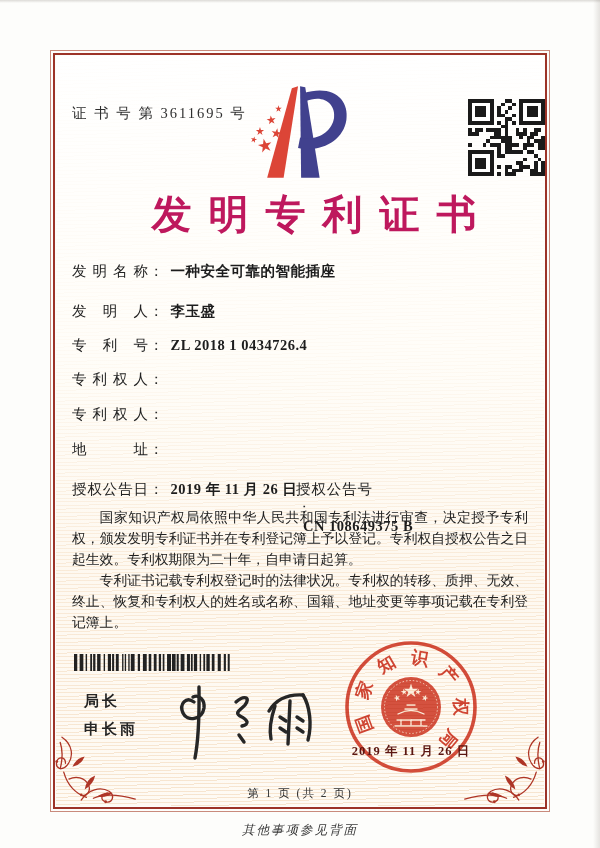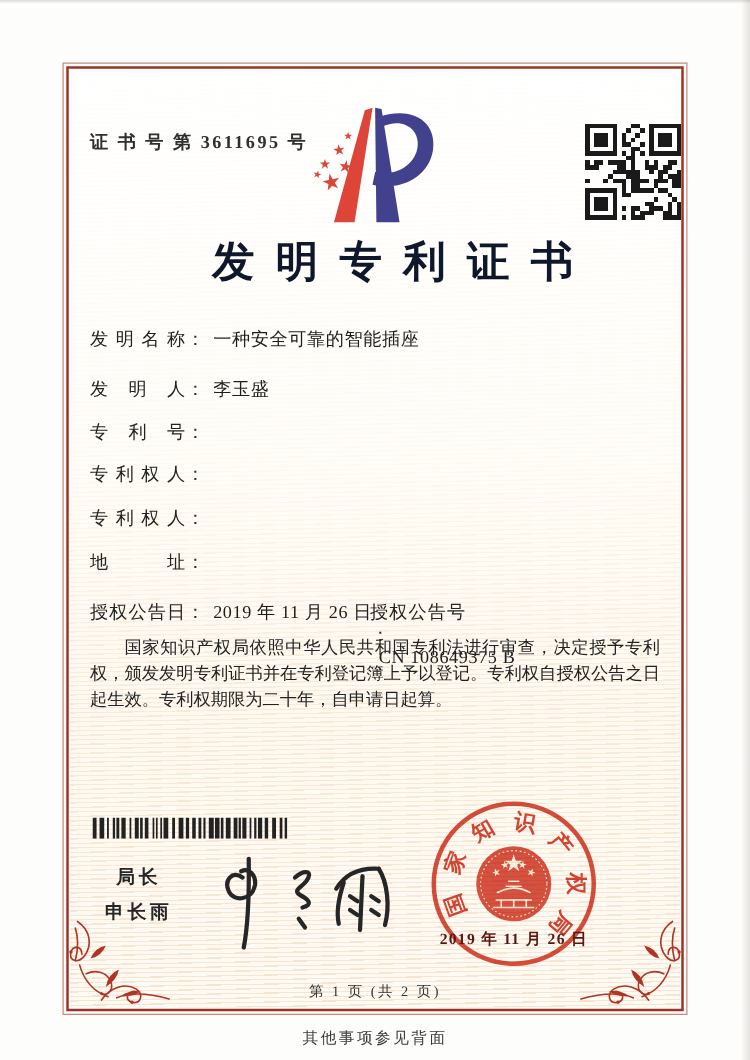--- a/index.html
+++ b/index.html
@@ -22,57 +22,57 @@
   .content-bg{position:absolute;left:56px;top:56px;right:56px;bottom:42px;
     background:
       linear-gradient(180deg,rgba(255,255,255,.96) 0%,rgba(255,253,248,.88) 40%,rgba(253,243,229,.45) 68%,rgba(250,236,216,.15) 100%),
       repeating-linear-gradient(179deg,#fffdf9 0 2.6px,#f6e3cd 2.6px 3.6px);}
 
   .corner-flourish{position:absolute;width:96px;height:96px;bottom:41px;}
   .corner-flourish.left{left:55px;}
   .corner-flourish.right{right:55px;transform:scaleX(-1);}
 
   .cert-number{position:absolute;left:72px;top:104px;font-size:14.5px;
-    letter-spacing:2px;color:#2f2f2f;font-weight:bold;}
+    letter-spacing:2px;color:#2f2f2f;}
 
   .logo{position:absolute;left:240px;top:80px;width:114px;height:108px;}
   .qr{position:absolute;left:468px;top:99px;width:77px;height:77px;}
 
   .title{position:absolute;left:0;right:0;top:187px;text-align:center;
-    font-size:34px;font-weight:600;letter-spacing:17px;text-indent:17px;color:#0f172a;padding-left:28px;}
+    font-size:40px;font-weight:600;letter-spacing:17px;text-indent:17px;color:#be185d;padding-left:28px;}
 
   .field-row{position:absolute;left:72px;font-size:14.5px;display:flex;align-items:center;}
   .flabel{display:inline-block;width:76px;text-align:justify;text-align-last:justify;color:#222;}
   .fcolon{margin-left:1px;}
-  .fvalue{margin-left:7px;letter-spacing:.5px;color:#1d1d1d;}
+  .fvalue{margin-left:7px;letter-spacing:.5px;color:#1d1d1d;font-weight:bold;}
   .fvalue.addr{width:302px;line-height:19px;}
   .grant-group2{position:absolute;left:224px;top:0;display:flex;flex-direction:column;}
 
   .paragraphs{position:absolute;left:72px;top:507px;width:456px;
     font-size:13.8px;line-height:21px;color:#222;text-align:justify;}
   .paragraphs p{margin:0;text-indent:2em;}
 
   .barcode{position:absolute;left:74px;top:654px;width:156px;height:17px;}
 
   .director{position:absolute;left:84px;top:692px;
     font-family:"Liberation Sans","DejaVu Sans",sans-serif;
     font-size:15px;font-weight:600;letter-spacing:3px;color:#262626;}
-  .director div{margin-bottom:9px;text-align:center;}
+  .director div{margin-bottom:9px;}
 
   .signature{position:absolute;left:172px;top:680px;width:152px;height:86px;}
 
   .seal{position:absolute;left:343px;top:639px;width:136px;height:136px;mix-blend-mode:multiply;}
   .seal svg{position:absolute;inset:0;}
   .seal-date{position:absolute;left:0;right:0;top:104px;text-align:center;
     font-size:12.5px;font-weight:700;letter-spacing:1px;color:#5c1712;}
 
   .page-num{position:absolute;left:0;right:0;top:786px;text-align:center;
     font-size:11.5px;letter-spacing:2px;color:#333;}
   .back-note{position:absolute;left:0;right:0;top:822px;text-align:center;
-    font-size:12.5px;letter-spacing:2px;color:#3a3a3a;}
+    font-size:12.5px;font-style:italic;letter-spacing:2px;color:#3a3a3a;}
 </style>
 </head>
 <body>
 
 <div class="scan-edge-top"></div>
 <div class="scan-edge-right"></div>
 
 <div class="frame-outer"></div>
 <div class="frame-inner"></div>
 <div class="content-bg"></div>
@@ -272,20 +272,21 @@
   <span class="fvalue">一种安全可靠的智能插座</span>
 </div>
 <div class="field-row" style="top:302px">
   <span class="flabel">发明人</span>
     <span class="fcolon">：</span>
   <span class="fvalue">李玉盛</span>
 </div>
 <div class="field-row" style="top:336px">
   <span class="flabel">专利号</span>
     <span class="fcolon">：</span>
+  <span class="fvalue">ZL 2018 1 0434726.4</span>
 </div>
 <div class="field-row" style="top:370px">
   <span class="flabel">专利权人</span>
     <span class="fcolon">：</span>
 </div>
 <div class="field-row" style="top:405px">
   <span class="flabel">专利权人</span>
     <span class="fcolon">：</span>
 </div>
 <div class="field-row" style="top:440px">
@@ -298,20 +299,21 @@
   <span class="fvalue">2019 年 11 月 26 日</span>
   <span class="grant-group2">
     <span class="flabel">授权公告号</span>
       <span class="fcolon">：</span>
     <span class="fvalue">CN 108649375 B</span>
   </span>
 </div>
 
 <div class="paragraphs">
   <p>国家知识产权局依照中华人民共和国专利法进行审查，决定授予专利权，颁发发明专利证书并在专利登记簿上予以登记。专利权自授权公告之日起生效。专利权期限为二十年，自申请日起算。</p>
+  <p>专利证书记载专利权登记时的法律状况。专利权的转移、质押、无效、终止、恢复和专利权人的姓名或名称、国籍、地址变更等事项记载在专利登记簿上。</p>
 </div>
 
 <svg class="barcode" viewBox="0 0 100 14" preserveAspectRatio="none">
     <rect x="0.00" y="0" width="2.09" height="14" fill="#222"></rect>
     <rect x="3.61" y="0" width="2.39" height="14" fill="#222"></rect>
     <rect x="7.45" y="0" width="0.93" height="14" fill="#222"></rect>
     <rect x="10.40" y="0" width="1.18" height="14" fill="#222"></rect>
     <rect x="12.26" y="0" width="1.48" height="14" fill="#222"></rect>
     <rect x="14.82" y="0" width="2.19" height="14" fill="#222"></rect>
     <rect x="19.01" y="0" width="0.89" height="14" fill="#222"></rect>

